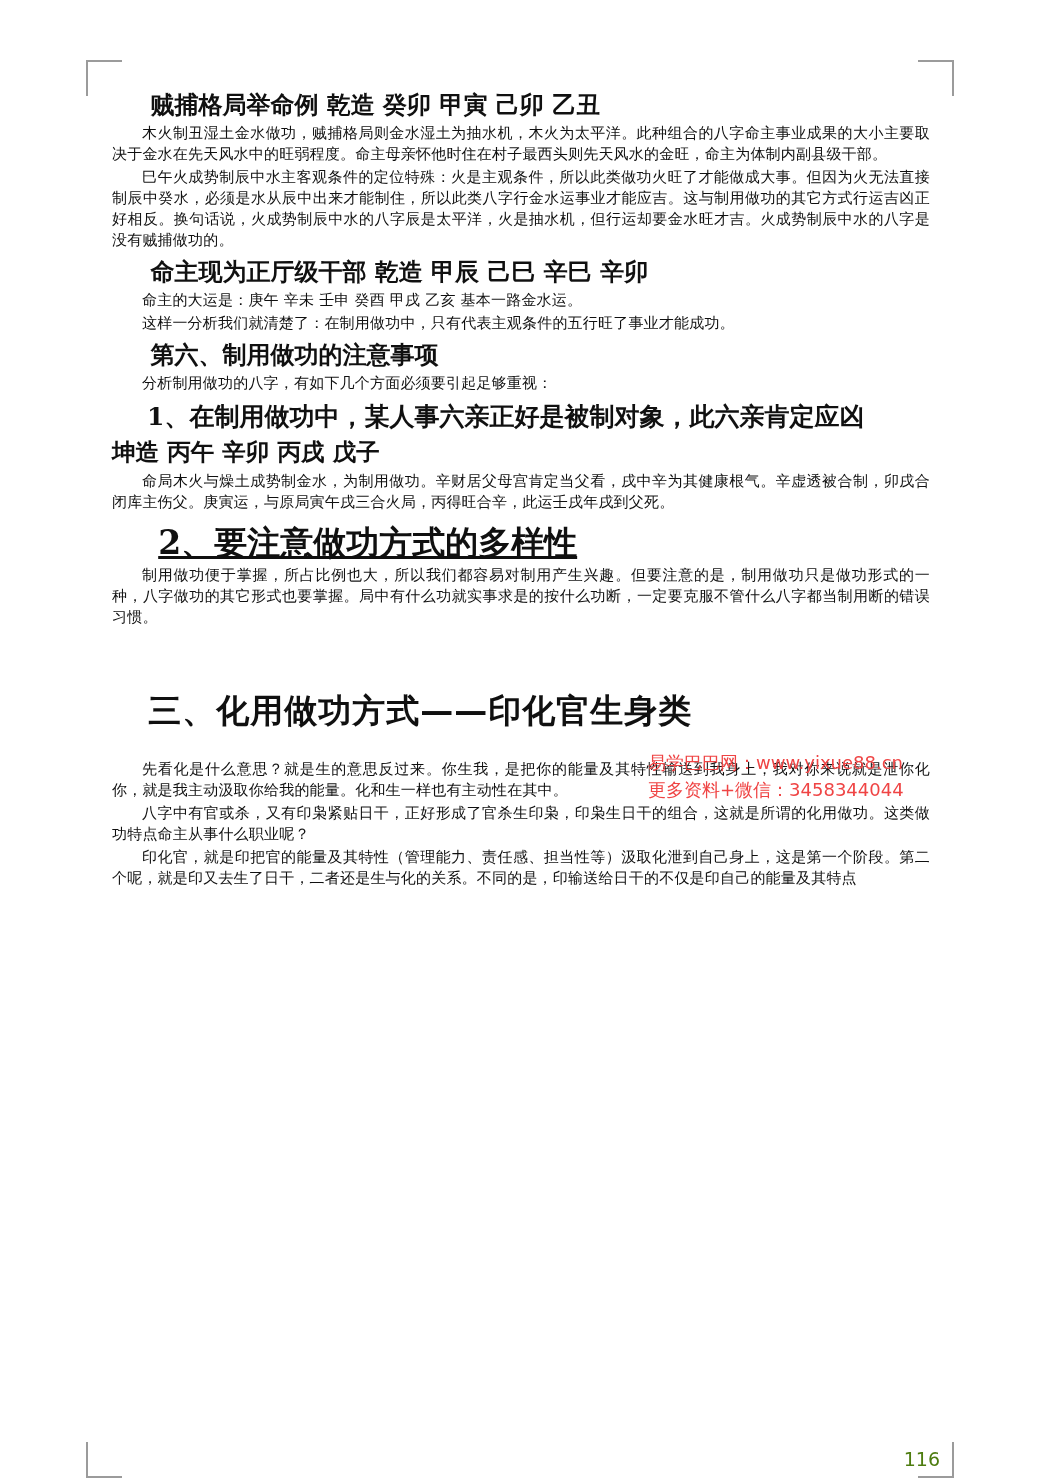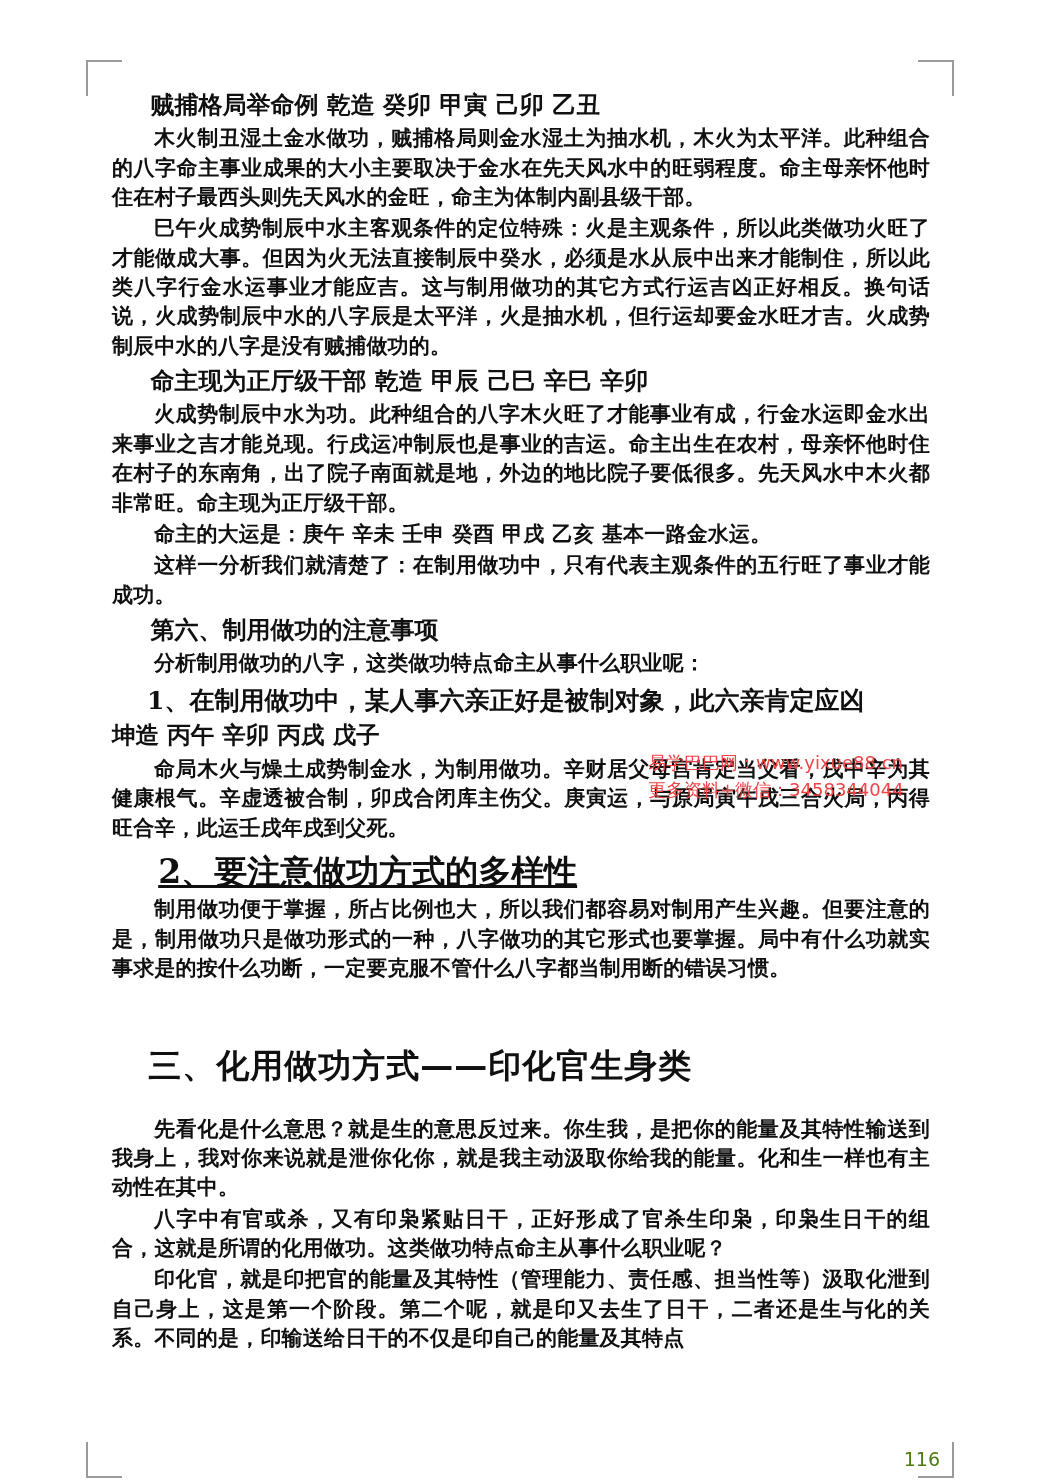--- a/index.html
+++ b/index.html
@@ -33,27 +33,26 @@
 
   .content {
     position: absolute;
     top: 40px;
     left: 112px;
     width: 818px;
   }
 
   p.body {
     margin: 0 0 2px 0;
-    font-size: 21px;
+    font-size: 15px;
     line-height: 1.40;
     text-align: justify;
     text-justify: inter-ideograph;
     text-indent: 2em;
     letter-spacing: 0.2px;
-    font-weight: bold;
   }
 
   .h-bold {
     margin: 4px 0 2px 0;
     font-size: 24px;
     font-weight: bold;
     line-height: 1.38;
     text-indent: 1.6em;
   }
   .h-sub {
@@ -124,29 +123,28 @@
   <div class="content">
 
     <p class="h-bold">贼捕格局举命例  乾造  癸卯  甲寅  己卯  乙丑</p>
 
     <p class="body">木火制丑湿土金水做功，贼捕格局则金水湿土为抽水机，木火为太平洋。此种组合的八字命主事业成果的大小主要取决于金水在先天风水中的旺弱程度。命主母亲怀他时住在村子最西头则先天风水的金旺，命主为体制内副县级干部。</p>
 
     <p class="body">巳午火成势制辰中水主客观条件的定位特殊：火是主观条件，所以此类做功火旺了才能做成大事。但因为火无法直接制辰中癸水，必须是水从辰中出来才能制住，所以此类八字行金水运事业才能应吉。这与制用做功的其它方式行运吉凶正好相反。换句话说，火成势制辰中水的八字辰是太平洋，火是抽水机，但行运却要金水旺才吉。火成势制辰中水的八字是没有贼捕做功的。</p>
 
     <p class="h-bold">命主现为正厅级干部  乾造  甲辰  己巳  辛巳  辛卯</p>
 
-    <p class="body">火成势制辰中水为功。此种组合的八字木火旺了才能事业有成，行金水运即金水出来事业之吉才能兑现。行戌运冲制辰也是事业的吉运。命主出生在农村，母亲怀他时住在村子的东南角，出了院子南面就是地，外边的地比院子要低很多。先天风水中木火都非常旺。命主现为正厅级干部。</p>
 
     <p class="body">命主的大运是：庚午  辛未  壬申  癸酉  甲戌  乙亥  基本一路金水运。</p>
 
     <p class="body">这样一分析我们就清楚了：在制用做功中，只有代表主观条件的五行旺了事业才能成功。</p>
 
     <p class="h-bold">第六、制用做功的注意事项</p>
 
-    <p class="body">分析制用做功的八字，这类做功特点命主从事什么职业呢：</p>
+    <p class="body">分析制用做功的八字，有如下几个方面必须要引起足够重视：</p>
 
     <p class="h-sub-wrap">1、在制用做功中，某人事六亲正好是被制对象，此六亲肯定应凶</p>
 
     <p class="example-line">坤造  丙午  辛卯  丙戌  戊子</p>
 
     <p class="body">命局木火与燥土成势制金水，为制用做功。辛财居父母宫肯定当父看，戌中辛为其健康根气。辛虚透被合制，卯戌合闭库主伤父。庚寅运，与原局寅午戌三合火局，丙得旺合辛，此运壬戌年戌到父死。</p>
 
     <p class="h-sub">2、要注意做功方式的多样性</p>
 
     <p class="body">制用做功便于掌握，所占比例也大，所以我们都容易对制用产生兴趣。但要注意的是，制用做功只是做功形式的一种，八字做功的其它形式也要掌握。局中有什么功就实事求是的按什么功断，一定要克服不管什么八字都当制用断的错误习惯。</p>

